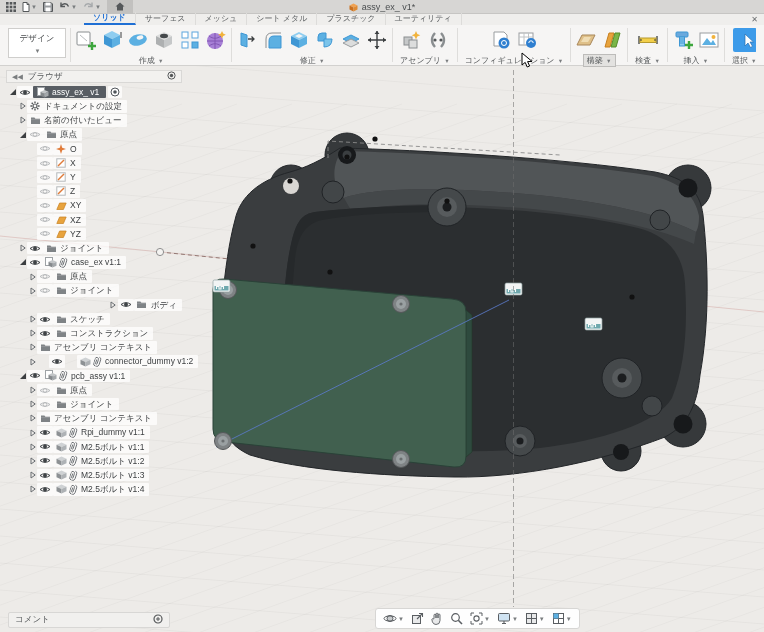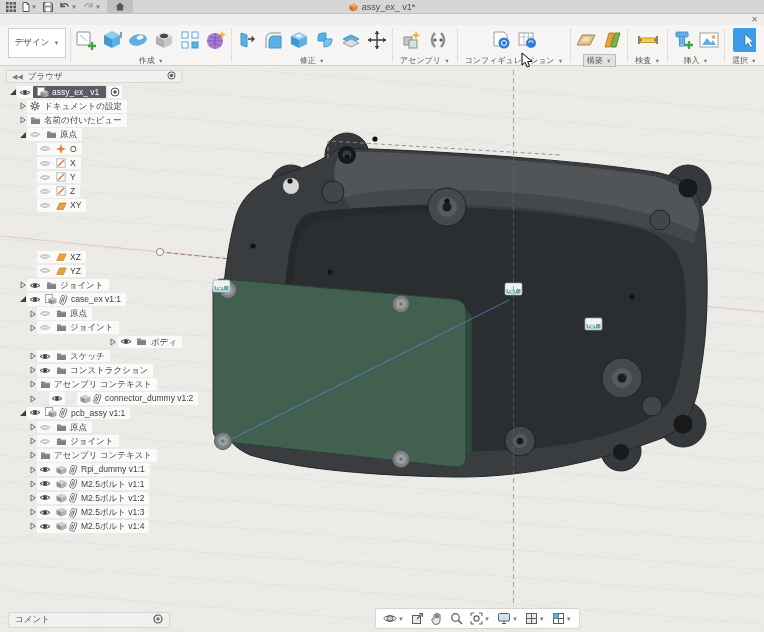--- a/index.html
+++ b/index.html
@@ -24,21 +24,21 @@
   .tabs { display:flex; align-items:flex-end; margin-left:84px; }
   .tab { font-size:8px; color:#5d6062; padding:0 9px 1px 9px; border-right:1px solid #dddcda;
          white-space:nowrap; cursor:default; }
   .tab.active { color:#1f6fd4; font-weight:bold; border-bottom:2px solid #1f6fd4; padding-bottom:0; }
   .tabclose { margin-left:auto; margin-right:6px; font-size:8px; color:#6b6e70; align-self:center; cursor:default; }
 
   
   .toolbar { position:absolute; left:0; top:25px; width:764px; height:41px; background:#f6f5f4;
              border-bottom:1px solid #d2d1cf; display:flex; align-items:flex-start; z-index:30; }
   .designbtn { margin:3px 4px 0 8px; width:58px; height:30px; background:#fff; border:1px solid #cfcecc;
-               display:flex; align-items:center; justify-content:center; gap:3px; font-size:8.5px; color:#4a4d4f; }
+               display:flex; align-items:center; justify-content:center; gap:3px; font-size:8.5px; color:#4a4d4f;flex-direction:column; }
   .tbgroup { display:flex; flex-direction:column; align-items:center; padding:2px 3px 0 3px; }
   .tbicons { display:flex; align-items:center; gap:2px; height:26px; }
   .tbi { width:24px; height:24px; display:flex; align-items:center; justify-content:center; }
   .tbi svg { display:block; }
   .tblabel { font-size:8px; color:#55585a; white-space:nowrap; margin-top:1px; padding:0 3px; border:1px solid transparent; }
   .tblabel .caret { font-size:5.5px; }
   .tblabel.hover { background:#e3e2e0; border:1px solid #bdbcba; }
   .tbsep { width:1px; height:34px; background:#dedddb; margin-top:3px; }
 
   
@@ -467,21 +467,21 @@
           </span>
           <span class="chip">
             <span class="ticon">
               <svg width="11" height="10">
                 <path d="M0.8,8.5 L3.6,2 H10.2 L7.4,8.5 Z" fill="#e8a33d" stroke="#c77f1f" stroke-width="0.7"></path>
               </svg>
             </span>
             <span class="lbl">XY</span>
           </span>
         </div>
-        <div class="brow" style="padding-left: 22px; margin-top: 37px;">
+        <div class="brow" style="padding-left: 22px;">
           <span class="twisty"></span>
           <span class="chip" style="padding: 1px 2px;">
             <svg width="12" height="9">
               <path d="M1,4.5 Q6,0.8 11,4.5 Q6,8.2 1,4.5 Z" fill="none" stroke="#b8babc"></path>
               <circle cx="6" cy="4.5" r="1.9" fill="none" stroke="#b8babc"></circle>
             </svg>
           </span>
           <span class="chip">
             <span class="ticon">
               <svg width="11" height="10">
@@ -1065,20 +1065,28 @@
     <svg width="9" height="9">
         <path d="M4.5,0.5 L8.5,2.5 L4.5,4.5 L0.5,2.5 Z" fill="#f0a252"></path>
         <path d="M0.5,2.5 L4.5,4.5 V8.5 L0.5,6.5 Z" fill="#c96f1e"></path>
         <path d="M8.5,2.5 L4.5,4.5 V8.5 L8.5,6.5 Z" fill="#e08a33"></path>
       </svg>
     <span>assy_ex_ v1*</span>
   </div>
 </div>
 
 <div class="tabrow">
+  <div class="tabs" id="tab-strip">
+      <span class="tab active">ソリッド</span>
+      <span class="tab">サーフェス</span>
+      <span class="tab">メッシュ</span>
+      <span class="tab">シート メタル</span>
+      <span class="tab">プラスチック</span>
+      <span class="tab">ユーティリティ</span>
+    </div>
   <span class="tabclose">✕</span>
 </div>
 
 <div class="toolbar">
   <div class="designbtn">
     <span>デザイン</span>
       <span class="caret">▼</span>
   </div>
   <div class="tbsep"></div>
 

